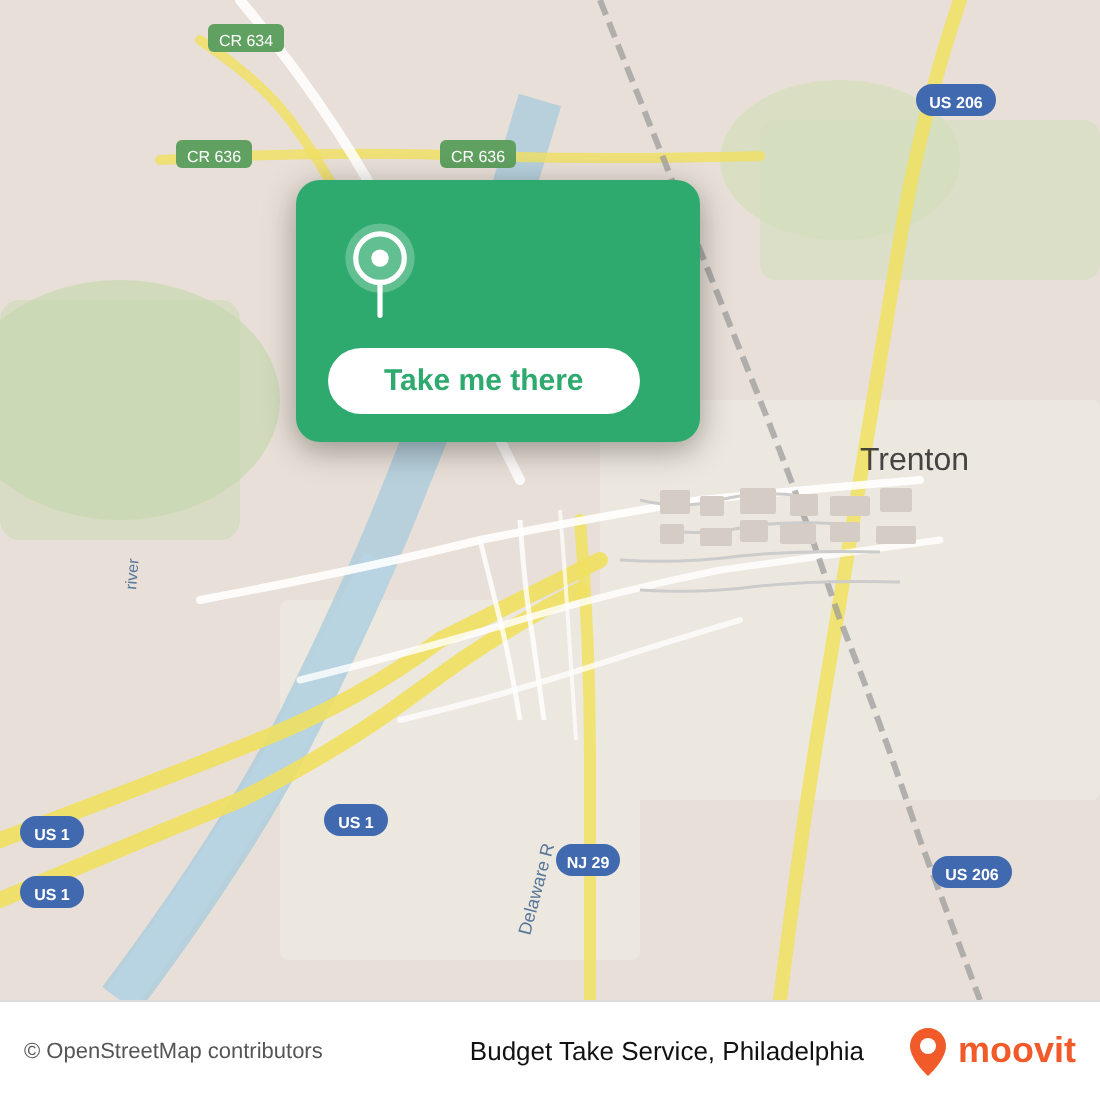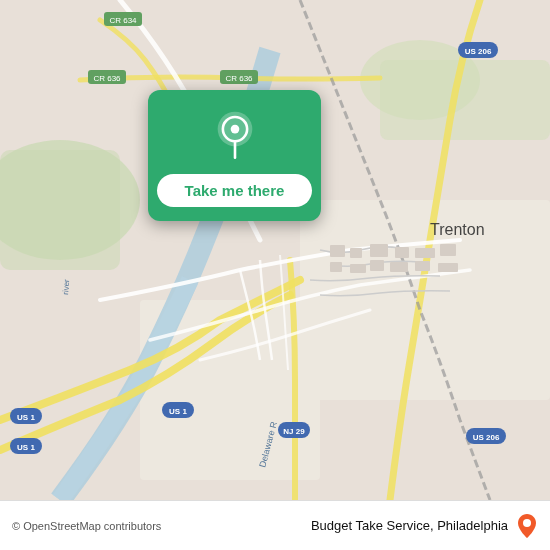--- a/index.html
+++ b/index.html
@@ -25,27 +25,27 @@
       position: absolute;
       top: 0; left: 0;
       width: 100%; height: 100%;
     }
 
     
     .popup-card {
       position: absolute;
       top: 90px;
       left: 148px;
-      width: 173px;
+      width: 202px;
       background: #2eaa6e;
       border-radius: 12px;
       padding: 20px 16px 14px;
       display: flex;
       flex-direction: column;
-      align-items: center;
+      align-items: flex-start;
       box-shadow: 0 4px 16px rgba(0,0,0,0.35);
     }
 
     .popup-pin-icon {
       width: 52px;
       height: 52px;
       margin-bottom: 12px;
     }
 
     .popup-button {
@@ -62,21 +62,21 @@
 
     
     .bottom-bar {
       width: 550px;
       height: 50px;
       background: white;
       display: flex;
       align-items: center;
       padding: 0 12px;
       border-top: 1px solid #ddd;
-      gap: 8px;
+      gap: 21px;
     }
 
     .bottom-copyright {
       font-size: 11px;
       color: #555;
       flex: 1;
     }
 
     .bottom-location {
       font-size: 13px;
@@ -217,14 +217,15 @@
 
 <div class="bottom-bar">
   <span class="bottom-copyright">© OpenStreetMap contributors</span>
   <span class="bottom-location">Budget Take Service, Philadelphia</span>
 
   <div class="moovit-logo">
     <svg class="moovit-pin" viewBox="0 0 22 28" xmlns="http://www.w3.org/2000/svg">
       <path d="M 11 2 C 6 2 2 6 2 11 C 2 18 11 26 11 26 C 11 26 20 18 20 11 C 20 6 16 2 11 2 Z" fill="#f15a29"></path>
       <circle cx="11" cy="11" r="4" fill="white"></circle>
     </svg>
+    <span>moovit</span>
   </div>
 </div>
 
 </body></html>

